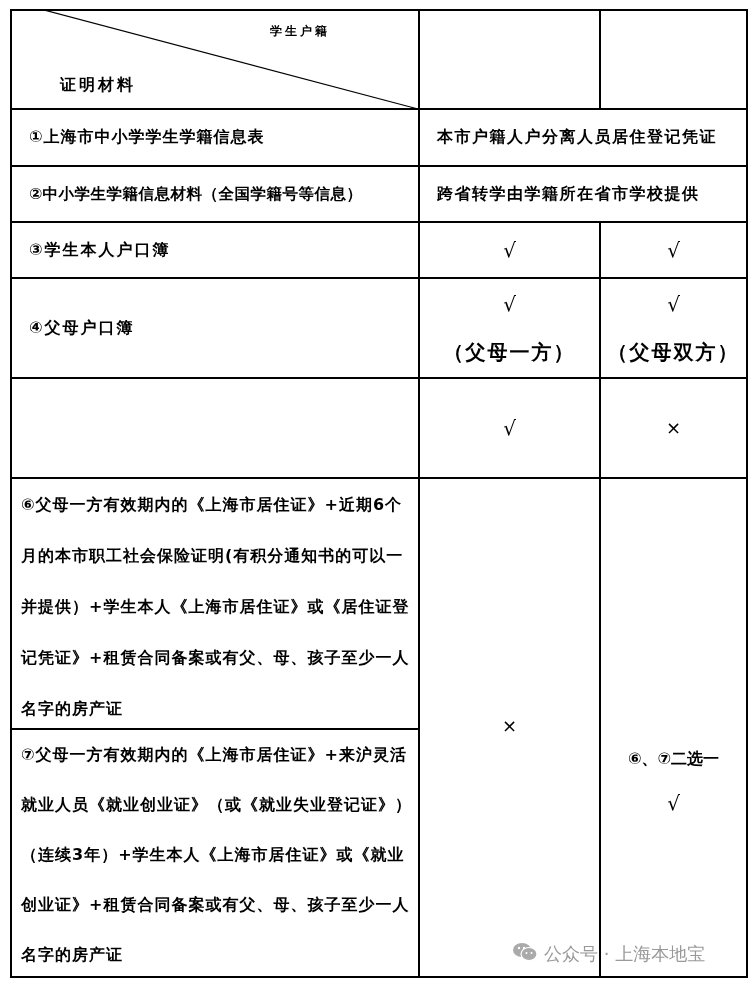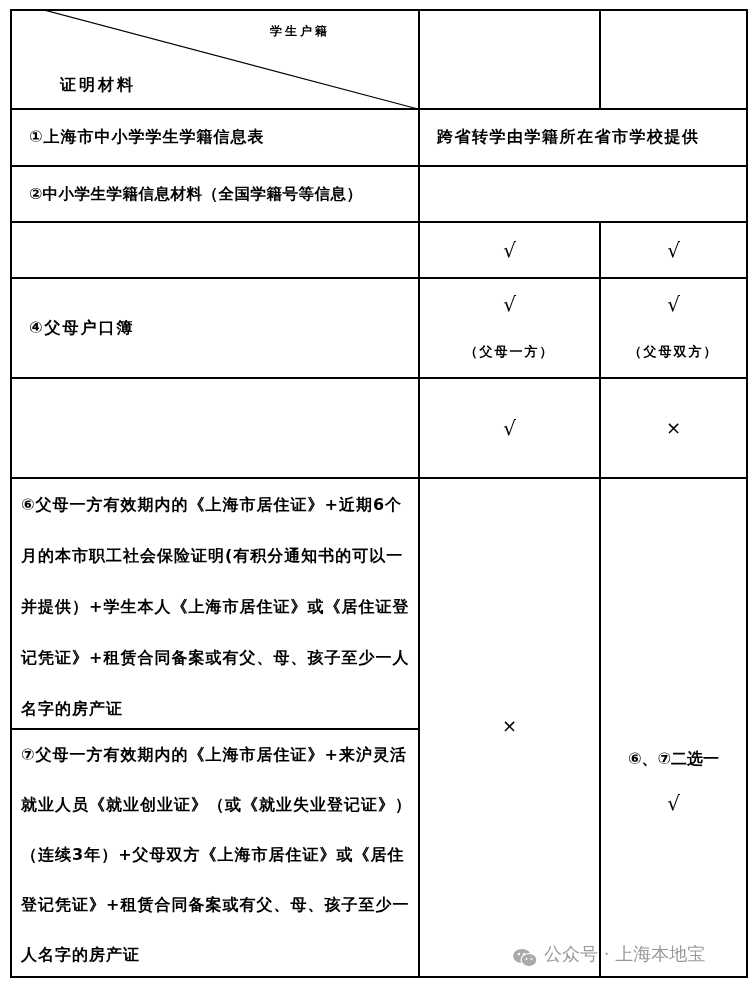--- a/index.html
+++ b/index.html
@@ -7,25 +7,25 @@
          font-family:"DejaVu Sans","Liberation Sans",sans-serif; color:#000; }
   .tbl { position:absolute; left:10px; top:9px; width:738px; height:969px; }
   .ln { position:absolute; background:#000; }
   .h { height:2px; }
   .v { width:2px; }
   .cell { position:absolute; box-sizing:border-box; display:flex; align-items:center; font-size:16px; font-weight:bold; }
   .left { padding-left:17px; justify-content:flex-start; }
   .ctr { justify-content:center; text-align:center; flex-direction:column; }
   .para { line-height:51px; letter-spacing:1px; padding:0 6px 0 9px; display:block; }
   .mark { font-size:20px; font-weight:normal; line-height:26px; }
-  .sub { font-size:13px; line-height:26px; margin-top:22px; letter-spacing:2px; }
+  .sub { font-size:20px; line-height:26px; margin-top:22px; letter-spacing:2px; }
   .diag { position:absolute; left:0; top:0; }
   .hdr-a { position:absolute; left:260px; top:14px; font-size:12px; font-weight:bold; letter-spacing:3px; }
   .hdr-b { position:absolute; left:50px; top:66px; font-size:16px; font-weight:bold; letter-spacing:3px; }
-  .wm { position:absolute; left:512px; top:942px; font-size:18px; color:#999; display:flex; align-items:flex-end; gap:6px; }
+  .wm { position:absolute; left:512px; top:942px; font-size:18px; color:#999; display:flex; align-items:flex-start; gap:6px; }
   .wm-icon { width:26px; height:18px; position:relative; }
 </style>
 </head>
 <body>
 
 <div class="tbl">
 
   <div class="ln h" style="left:0;top:0;width:738px"></div>
   <div class="ln h" style="left:0;top:99px;width:738px"></div>
   <div class="ln h" style="left:0;top:156px;width:738px"></div>
@@ -43,24 +43,26 @@
   <div class="ln v" style="left:736px;top:0;height:969px"></div>
 
   <svg class="diag" width="410" height="101">
     <line x1="0" y1="-8" x2="408" y2="100" stroke="#000" stroke-width="1.2"></line>
   </svg>
   <div class="hdr-a">学生户籍</div>
   <div class="hdr-b">证明材料</div>
 
 
   <div class="cell left" style="left:2px;top:101px;width:406px;height:55px;letter-spacing:1px">①上海市中小学学生学籍信息表</div>
-  <div class="cell left" style="left:410px;top:101px;width:326px;height:55px;letter-spacing:1.5px">跨省转学由学籍所在省市学校提供</div>
+  <div class="cell left" style="left:410px;top:101px;width:326px;height:55px;letter-spacing:1.5px">本市户籍人户分离人员居住登记凭证</div>
 
   <div class="cell left" style="left:2px;top:158px;width:406px;height:54px;letter-spacing:0.5px;font-size:15.5px">②中小学生学籍信息材料（全国学籍号等信息）</div>
+  <div class="cell left" style="left:410px;top:158px;width:326px;height:54px;letter-spacing:1.5px">跨省转学由学籍所在省市学校提供</div>
 
+  <div class="cell left" style="left:2px;top:214px;width:406px;height:54px;letter-spacing:2px">③学生本人户口簿</div>
   <div class="cell ctr" style="left:410px;top:214px;width:179px;height:54px">
     <span class="mark">√</span>
   </div>
   <div class="cell ctr" style="left:591px;top:214px;width:145px;height:54px">
     <span class="mark">√</span>
   </div>
 
   <div class="cell left" style="left:2px;top:270px;width:406px;height:98px;letter-spacing:2px">④父母户口簿</div>
   <div class="cell ctr" style="left:410px;top:270px;width:179px;height:98px">
     <span class="mark">√</span>
@@ -76,21 +78,21 @@
   </div>
   <div class="cell ctr" style="left:591px;top:370px;width:145px;height:98px">
     <span class="mark" style="font-size:18px">×</span>
   </div>
 
   <div class="cell" style="left:2px;top:470px;width:406px;height:249px;align-items:flex-start;padding-top:0">
     <div class="para" style="line-height:51px">⑥父母一方有效期内的《上海市居住证》+近期6个月的本市职工社会保险证明(有积分通知书的可以一并提供）+学生本人《上海市居住证》或《居住证登记凭证》+租赁合同备案或有父、母、孩子至少一人名字的房产证</div>
   </div>
 
   <div class="cell" style="left:2px;top:721px;width:406px;height:246px;align-items:flex-start">
-    <div class="para" style="line-height:50px">⑦父母一方有效期内的《上海市居住证》+来沪灵活就业人员《就业创业证》（或《就业失业登记证》）（连续3年）+父母双方《上海市居住证》或《居住登记凭证》+租赁合同备案或有父、母、孩子至少一人名字的房产证</div>
+    <div class="para" style="line-height:50px">⑦父母一方有效期内的《上海市居住证》+来沪灵活就业人员《就业创业证》（或《就业失业登记证》）（连续3年）+学生本人《上海市居住证》或《就业创业证》+租赁合同备案或有父、母、孩子至少一人名字的房产证</div>
   </div>
 
   <div class="cell ctr" style="left:410px;top:470px;width:179px;height:497px">
     <span class="mark" style="font-size:18px;margin-bottom:4px">×</span>
   </div>
   <div class="cell ctr" style="left:591px;top:470px;width:145px;height:584px">
     <span style="font-size:16px;line-height:26px">⑥、⑦二选一</span>
     <span class="mark" style="margin-top:18px;margin-bottom:-20px">√</span>
   </div>
 </div>

